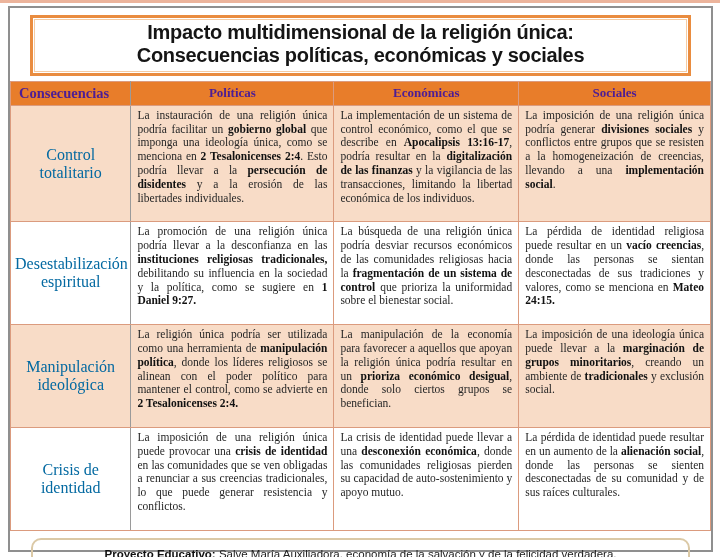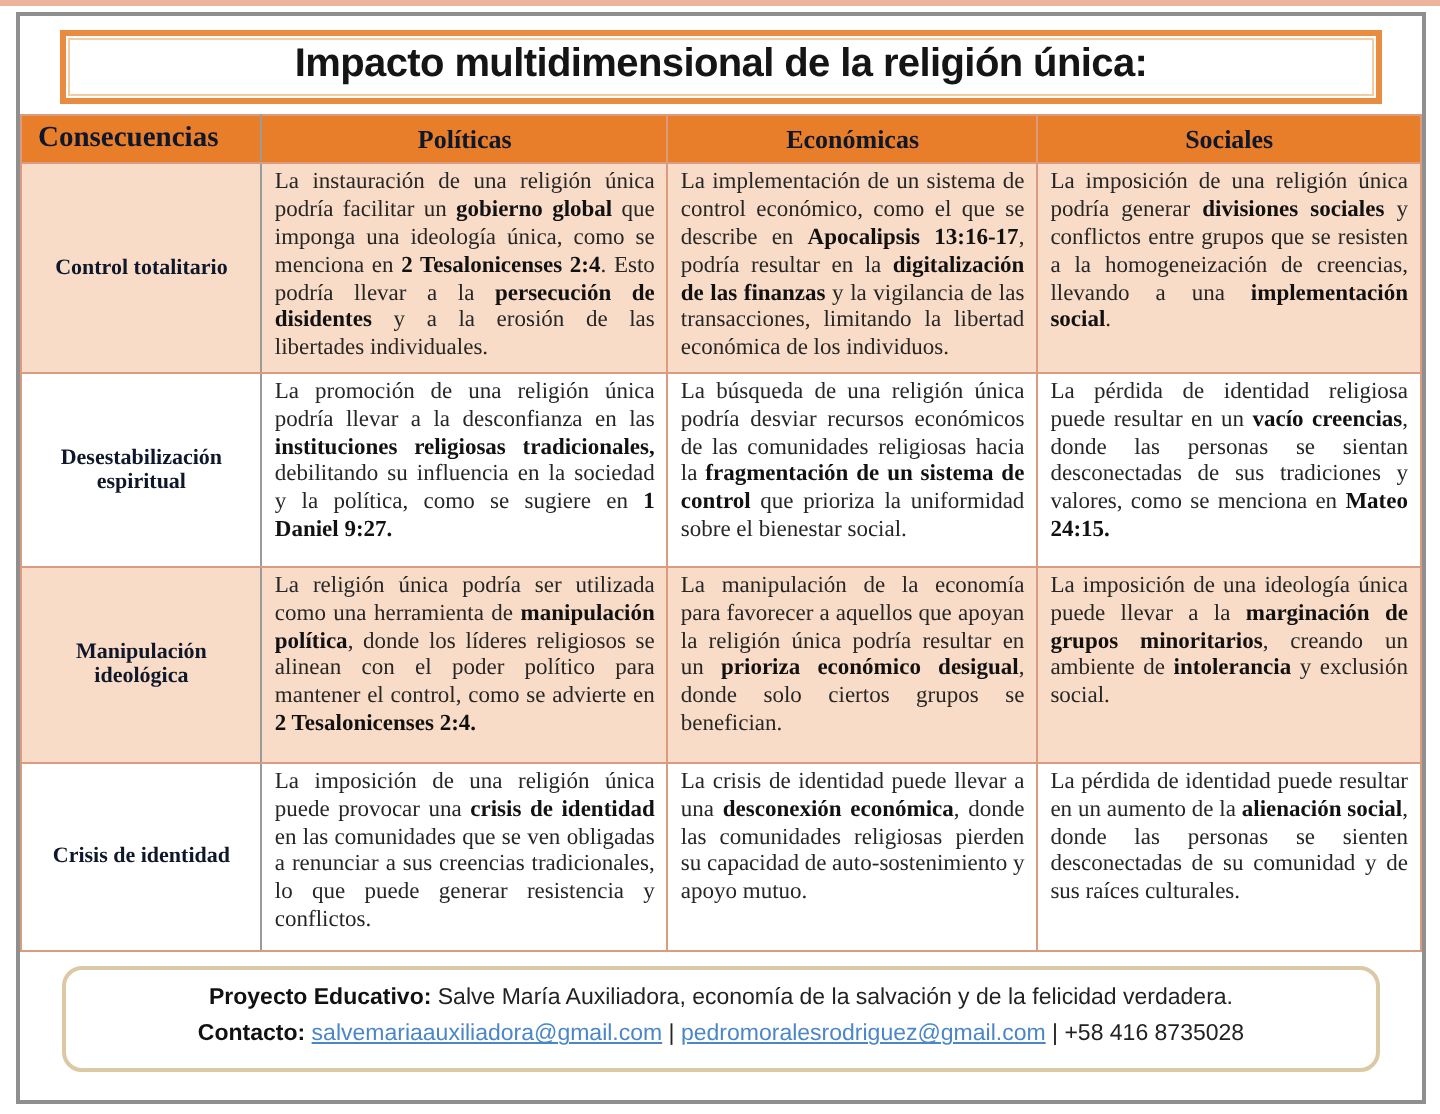--- a/index.html
+++ b/index.html
@@ -26,32 +26,32 @@
   table.consequences{
     border-collapse:collapse; width:100%; table-layout:fixed;
     border:1px solid #9a9a9a;
   }
   table.consequences col.c1{width:17.2%;}
   table.consequences col.c2{width:29.0%;}
   table.consequences col.c3{width:26.4%;}
   table.consequences col.c4{width:27.4%;}
   th,td{border:1px solid #DB9B7E; box-sizing:border-box; vertical-align:middle;}
   thead th{
-    background:#E87D2A; color:#0f172a; font-weight:bold;
+    background:#E87D2A; color:#4c1d95; font-weight:bold;
     font-size:13px; padding:3px 4px; height:23px;
   }
   thead th.first{ text-align:left; font-size:14.5px; padding-left:8px; border-right-color:#9a9a9a;}
   tbody tr.stripe td{background:#F8DCC7;}
   td.row-label{
-    text-align:center; font-weight:bold; font-size:11px; color:#0f172a;
+    text-align:center; font-weight:normal; font-size:16px; color:#0369a1;
     padding:2px 4px; border-right-color:#9a9a9a;
   }
   td.body-cell{
     font-size:11.5px; line-height:1.2; color:#262626;
-    padding:3px 6px 4px 6px; text-align:justify; vertical-align:top;
+    padding:3px 6px 16px 6px; text-align:justify; vertical-align:top;
   }
   td.body-cell b{color:#111;}
   tr.r1{height:98px;} tr.r2{height:97px;} tr.r3{height:98px;} tr.r4{height:94px;}
   
   .footer-box{
     margin:7px 21px 4px 21px; border:2px solid #DBC9A6; border-radius:10px;
     padding:5px 10px 7px 10px; text-align:center;
     font-family:"Liberation Sans", sans-serif; font-size:11.5px; color:#222;
     line-height:1.6; flex:0 0 auto;
   }
@@ -60,20 +60,21 @@
 </style>
 </head>
 <body>
 
 <div class="page">
   <div class="top-strip"></div>
   <div class="frame">
 
     <div class="title-box">
       <div class="title-line">Impacto multidimensional de la religión única:</div>
+      <div class="title-line">Consecuencias políticas, económicas y sociales</div>
     </div>
 
     <table class="consequences">
       <colgroup>
           <col class="c1">
           <col class="c2">
           <col class="c3">
           <col class="c4">
         </colgroup>
       <thead>
@@ -94,21 +95,21 @@
         <tr class="r2">
           <td class="row-label">Desestabilización espiritual</td>
           <td class="body-cell">La promoción de una religión única podría llevar a la desconfianza en las <b>instituciones religiosas tradicionales,</b> debilitando su influencia en la sociedad y la política, como se sugiere en <b>1 Daniel 9:27.</b></td>
           <td class="body-cell">La búsqueda de una religión única podría desviar recursos económicos de las comunidades religiosas hacia la <b>fragmentación de un sistema de control</b> que prioriza la uniformidad sobre el bienestar social.</td>
           <td class="body-cell">La pérdida de identidad religiosa puede resultar en un <b>vacío creencias</b>, donde las personas se sientan desconectadas de sus tradiciones y valores, como se menciona en <b>Mateo 24:15.</b></td>
         </tr>
         <tr class="stripe r3">
           <td class="row-label">Manipulación ideológica</td>
           <td class="body-cell">La religión única podría ser utilizada como una herramienta de <b>manipulación política</b>, donde los líderes religiosos se alinean con el poder político para mantener el control, como se advierte en <b>2 Tesalonicenses 2:4.</b></td>
           <td class="body-cell">La manipulación de la economía para favorecer a aquellos que apoyan la religión única podría resultar en un <b>prioriza económico desigual</b>, donde solo ciertos grupos se benefician.</td>
-          <td class="body-cell">La imposición de una ideología única puede llevar a la <b>marginación de grupos minoritarios</b>, creando un ambiente de <b>intolerancia</b> y exclusión social.</td>
+          <td class="body-cell">La imposición de una ideología única puede llevar a la <b>marginación de grupos minoritarios</b>, creando un ambiente de <b>tradicionales</b> y exclusión social.</td>
         </tr>
         <tr class="r4">
           <td class="row-label">Crisis de identidad</td>
           <td class="body-cell">La imposición de una religión única puede provocar una <b>crisis de identidad</b> en las comunidades que se ven obligadas a renunciar a sus creencias tradicionales, lo que puede generar resistencia y conflictos.</td>
           <td class="body-cell">La crisis de identidad puede llevar a una <b>desconexión económica</b>, donde las comunidades religiosas pierden su capacidad de auto-sostenimiento y apoyo mutuo.</td>
           <td class="body-cell">La pérdida de identidad puede resultar en un aumento de la <b>alienación social</b>, donde las personas se sienten desconectadas de su comunidad y de sus raíces culturales.</td>
         </tr>
       </tbody>
     </table>
 

